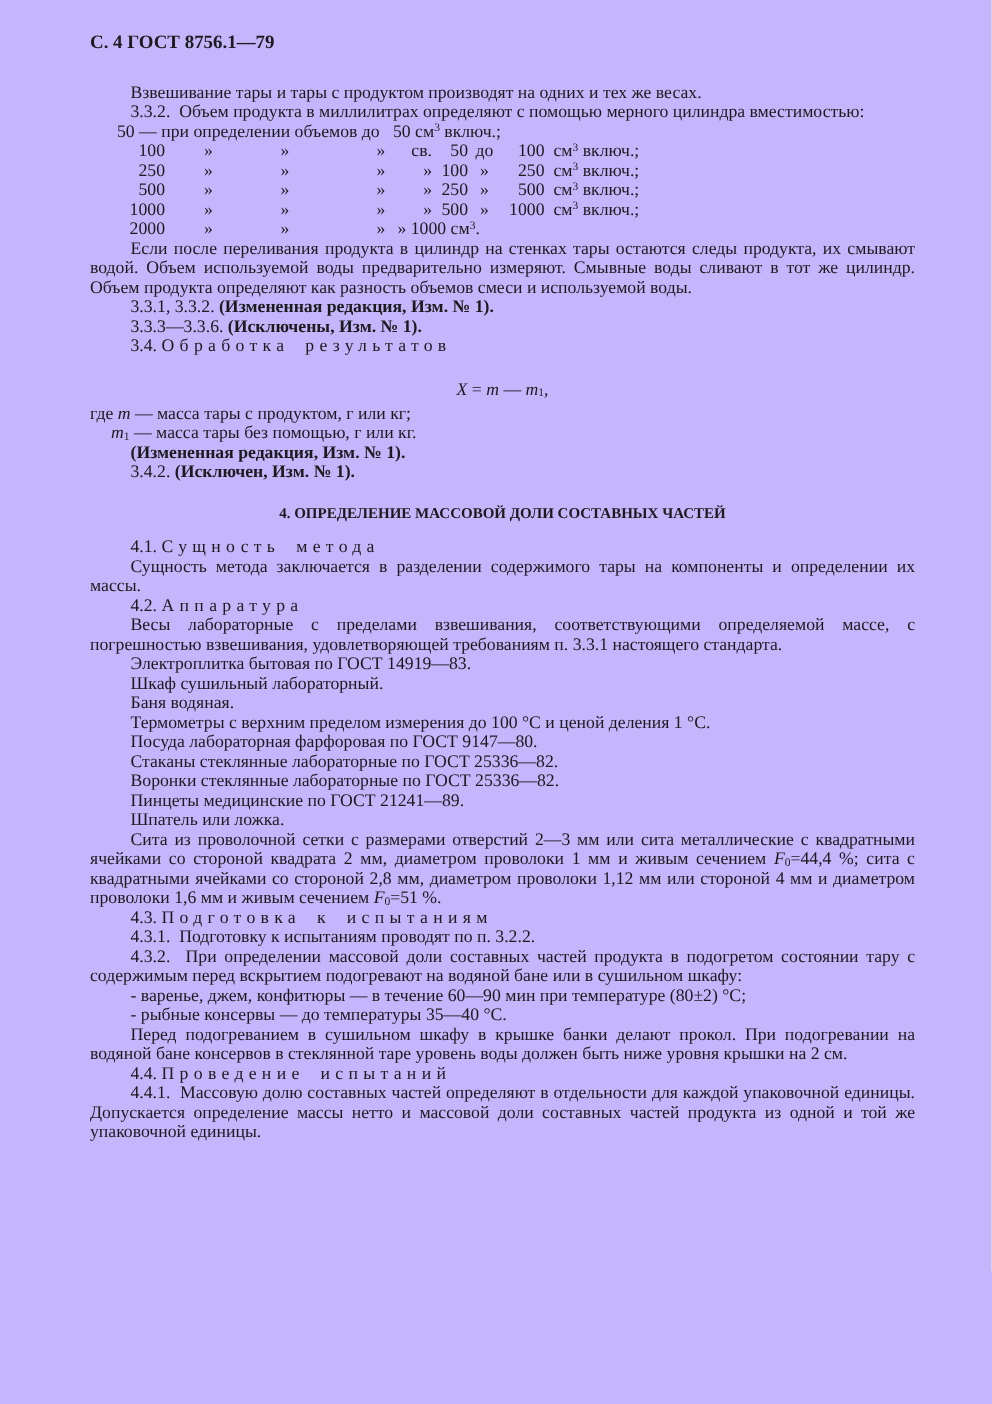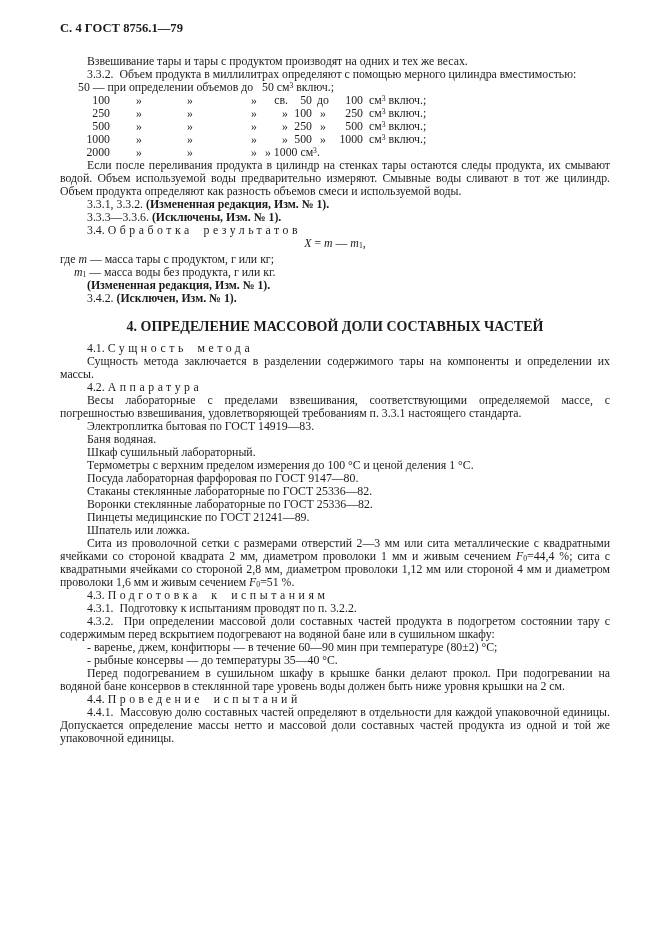--- a/index.html
+++ b/index.html
@@ -1,33 +1,33 @@
 <!DOCTYPE html>
 <html lang="ru"><head>
 <meta charset="utf-8">
 <style>
   html,body{margin:0;padding:0;background:#e8e8e8;}
   .page{
     position:relative;
     width:661px;height:936px;
-    background:#ffffff;
+    background:#c4b5fd;
     color:#1b1b1b;
     font-family:"Liberation Serif","DejaVu Serif",serif;
     font-size:11.8px;line-height:13px;
     overflow:hidden;
     box-sizing:border-box;
     padding:22px 51px 0 60px;
   }
   .hdr{font-weight:bold;font-size:12.6px;margin:0 0 20px 0;}
   .content{width:550px;font-family:Liberation Serif, serif;}
   .p{margin:0;text-align:justify;}
   .p.indent{text-indent:27px;}
   .p.hang{padding-left:14px;}
-  .p.formula{text-align:center;text-indent:0;margin:0 0 3px;}
-  .p.sec-heading{text-align:center;font-weight:bold;font-size:14px;margin:15px 0 9px;text-indent:0;}
+  .p.formula{text-align:center;text-indent:0;margin:16px 0 3px;}
+  .p.sec-heading{text-align:center;font-weight:bold;font-size:10px;margin:15px 0 9px;text-indent:0;}
   .b{font-weight:bold;}
   .i{font-style:italic;}
   .sp{letter-spacing:0.30em;word-spacing:0.35em;}
   sup{font-size:0.65em;line-height:0;vertical-align:0.45em;}
   sub{font-size:0.65em;line-height:0;vertical-align:-0.15em;}
   .vtable{position:relative;}
   .vrow{position:relative;height:13px;line-height:13px;}
   .vc{position:absolute;top:0;white-space:pre;}
   .vc.c1{left:0;width:50px;text-align:right;}
   .vc.c2{left:70px;width:18px;text-align:center;}
@@ -105,31 +105,31 @@
           <span class="vc c4"><span>»</span></span>
           <span class="vc free205"><span>» 1000 см</span><sup>3</sup><span>.</span></span>
         </div>
       </div>
       <div class="p indent"><span>Если после переливания продукта в цилиндр на стенках тары остаются следы продукта, их смывают водой. Объем используемой воды предварительно измеряют. Смывные воды сливают в тот же цилиндр. Объем продукта определяют как разность объемов смеси и используемой воды.</span></div>
       <div class="p indent"><span>3.3.1, 3.3.2. </span><span class="b">(Измененная редакция, Изм. № 1).</span></div>
       <div class="p indent"><span>3.3.3—3.3.6. </span><span class="b">(Исключены, Изм. № 1).</span></div>
       <div class="p indent"><span>3.4. </span><span class="sp">Обработка результатов</span></div>
       <div class="p formula"><span class="i">X</span><span> = </span><span class="i">m</span><span> — </span><span class="i">m</span><sub>1</sub><span>,</span></div>
       <div class="p"><span>где </span><span class="i">m</span><span> — масса тары с продуктом, г или кг;</span></div>
-      <div class="p hang"><span class="i">m</span><sub>1</sub><span> — масса воды без продукта, г или кг.</span></div>
+      <div class="p hang"><span class="i">m</span><sub>1</sub><span> — масса тары без помощью, г или кг.</span></div>
       <div class="p indent"><span class="b">(Измененная редакция, Изм. № 1).</span></div>
       <div class="p indent"><span>3.4.2. </span><span class="b">(Исключен, Изм. № 1).</span></div>
       <div class="p sec-heading"><span class="b">4.  ОПРЕДЕЛЕНИЕ МАССОВОЙ ДОЛИ СОСТАВНЫХ ЧАСТЕЙ</span></div>
       <div class="p indent"><span>4.1. </span><span class="sp">Сущность метода</span></div>
       <div class="p indent"><span>Сущность метода заключается в разделении содержимого тары на компоненты и определении их массы.</span></div>
       <div class="p indent"><span>4.2. </span><span class="sp">Аппаратура</span></div>
       <div class="p indent"><span>Весы лабораторные с пределами взвешивания, соответствующими определяемой массе, с погрешностью взвешивания, удовлетворяющей требованиям п. 3.3.1 настоящего стандарта.</span></div>
       <div class="p indent"><span>Электроплитка бытовая по ГОСТ 14919—83.</span></div>
+      <div class="p indent"><span>Шкаф сушильный лабораторный.</span></div>
       <div class="p indent"><span>Баня водяная.</span></div>
-      <div class="p indent"><span>Шкаф сушильный лабораторный.</span></div>
       <div class="p indent"><span>Термометры с верхним пределом измерения до 100 °С и ценой деления 1 °С.</span></div>
       <div class="p indent"><span>Посуда лабораторная фарфоровая по ГОСТ 9147—80.</span></div>
       <div class="p indent"><span>Стаканы стеклянные лабораторные по ГОСТ 25336—82.</span></div>
       <div class="p indent"><span>Воронки стеклянные лабораторные по ГОСТ 25336—82.</span></div>
       <div class="p indent"><span>Пинцеты медицинские по ГОСТ 21241—89.</span></div>
       <div class="p indent"><span>Шпатель или ложка.</span></div>
       <div class="p indent"><span>Сита из проволочной сетки с размерами отверстий 2—3 мм или сита металлические с квадратными ячейками со стороной квадрата 2 мм, диаметром проволоки 1 мм и живым сечением </span><span class="i">F</span><sub>0</sub><span>=44,4 %; сита с квадратными ячейками со стороной 2,8 мм, диаметром проволоки 1,12 мм или стороной 4 мм и диаметром проволоки 1,6 мм и живым сечением </span><span class="i">F</span><sub>0</sub><span>=51 %.</span></div>
       <div class="p indent"><span>4.3. </span><span class="sp">Подготовка к испытаниям</span></div>
       <div class="p indent"><span>4.3.1.&nbsp; Подготовку к испытаниям проводят по п. 3.2.2.</span></div>
       <div class="p indent"><span>4.3.2.&nbsp; При определении массовой доли составных частей продукта в подогретом состоянии тару с содержимым перед вскрытием подогревают на водяной бане или в сушильном шкафу:</span></div>

